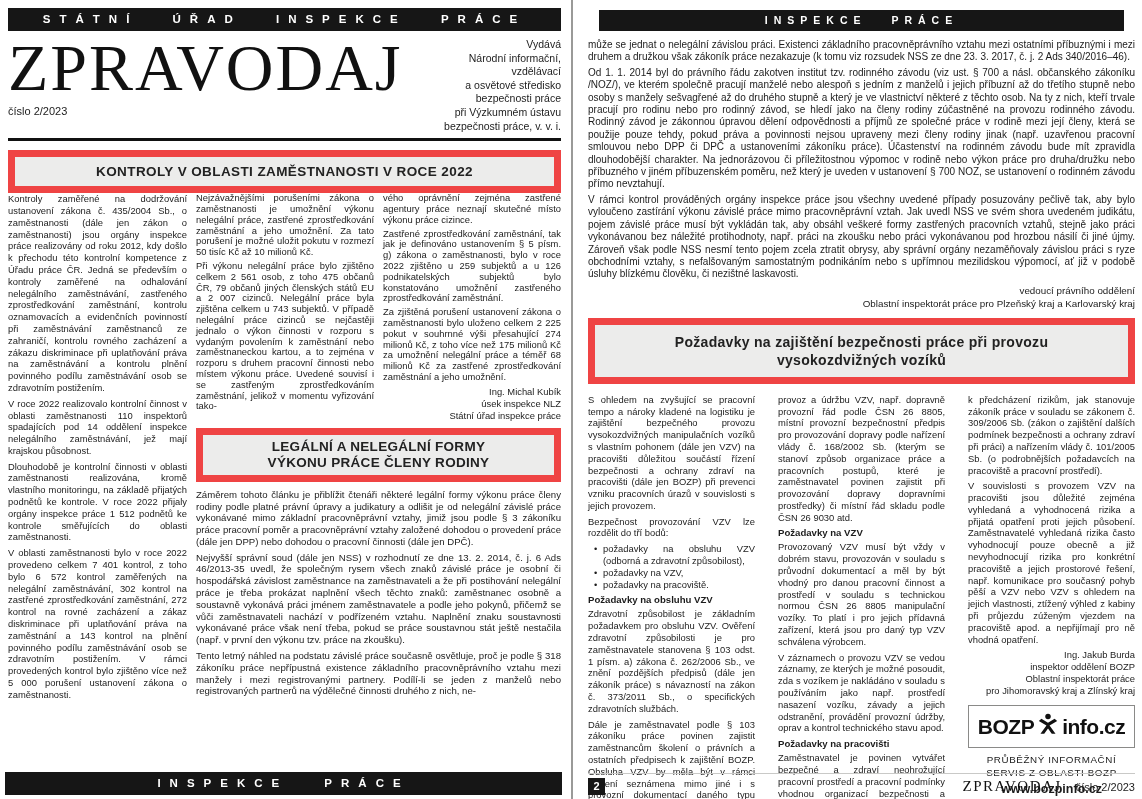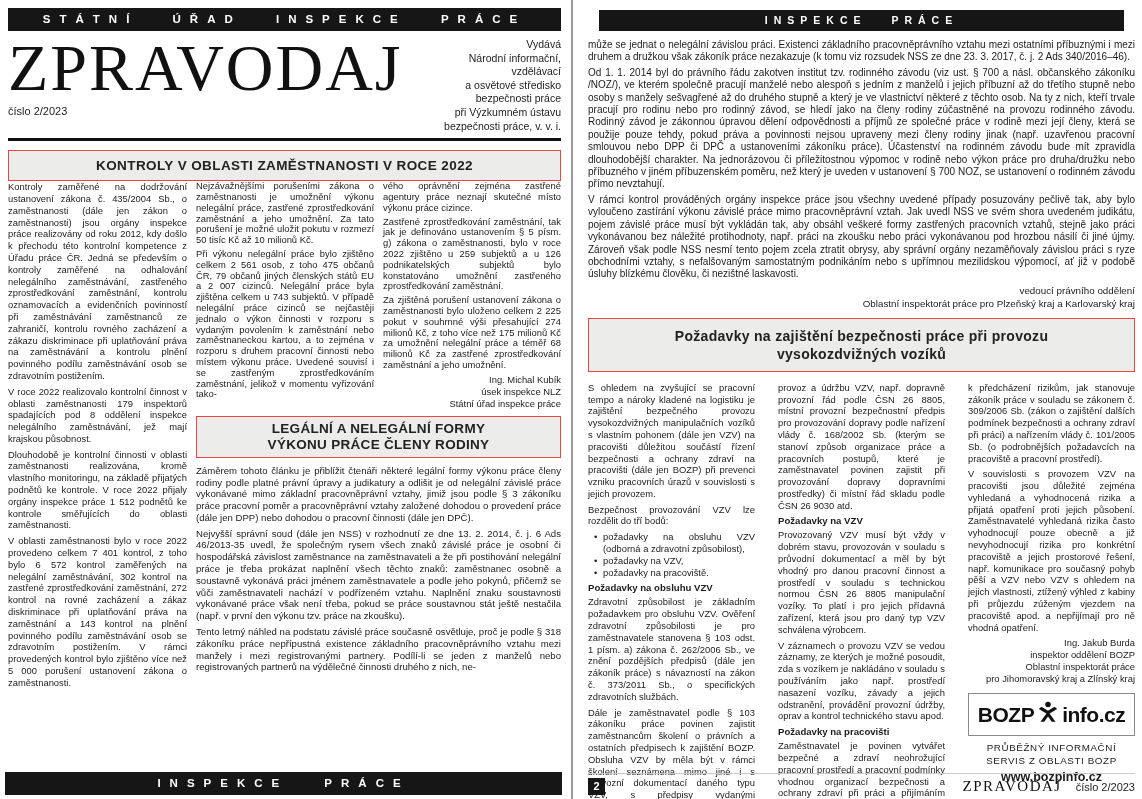--- a/index.html
+++ b/index.html
@@ -25,21 +25,21 @@
   .mast-title { font-family:"Liberation Serif", serif; font-size:66px; line-height:0.98;
                 letter-spacing:2px; color:#111; }
   .urls-row { display:flex; justify-content:space-between; align-items:flex-start;
               font-size:11px; margin-top:3px; width:412px; }
   .urls div { line-height:15px; }
   .urls span { margin-right:18px; }
   .issue { line-height:15px; }
   .publisher { width:146px; font-size:10.5px; line-height:13.6px; padding-top:2px;text-align:right; }
   .rule { border-top:3px solid #111; margin-top:5px; }
 
-  .title-box { border:1px solid #ef4444; background:#ececeb; text-align:center;
+  .title-box { border:7px solid #ef4444; background:#ececeb; text-align:center;
                font-weight:bold; color:#222; }
   .title-box.one { margin-top:9px; font-size:13.5px; padding:7px 0; letter-spacing:0.4px; }
   .title-box.two { margin-top:6px; font-size:13.5px; line-height:16px; padding:4px 0; letter-spacing:0.3px; }
   .title-box.big { margin-top:8px; font-size:14px; line-height:18px; padding:8px 0; letter-spacing:0.3px; }
 
   .article1-area { display:flex; gap:9px; }
   .colA { width:179px; }
   .right-wrap { flex:1; display:flex; flex-direction:column; }
   .cols23 { display:flex; gap:9px; }
   .cols23 .col { flex:1; }
@@ -108,21 +108,21 @@
       </div>
     </div>
 
     <div class="rule"></div>
 
     <div class="title-box one">KONTROLY V OBLASTI ZAMĚSTNANOSTI V ROCE 2022</div>
 
     <div class="article1-area">
       <div class="colA">
         <p class="body">Kontroly zaměřené na dodržování ustanovení zákona č. 435/2004 Sb., o zaměstnanosti (dále jen zákon o zaměstnanosti) jsou orgány inspekce práce realizovány od roku 2012, kdy došlo k přechodu této kontrolní kompetence z Úřadu práce ČR. Jedná se především o kontroly zaměřené na odhalování nelegálního zaměstnávání, zastřeného zprostředkování zaměstnání, kontrolu oznamovacích a evidenčních povinností při zaměstnávání zaměstnanců ze zahraničí, kontrolu rovného zacházení a zákazu diskriminace při uplatňování práva na zaměstnávání a kontrolu plnění povinného podílu zaměstnávání osob se zdravotním postižením.</p>
-        <p class="body">V roce 2022 realizovalo kontrolní činnost v oblasti zaměstnanosti 179 inspektorů spadajících pod 8 oddělení inspekce nelegálního zaměstnávání, jež mají krajskou působnost.</p>
+        <p class="body">V roce 2022 realizovalo kontrolní činnost v oblasti zaměstnanosti 110 inspektorů spadajících pod 14 oddělení inspekce nelegálního zaměstnávání, jež mají krajskou působnost.</p>
         <p class="body">Dlouhodobě je kontrolní činnosti v oblasti zaměstnanosti realizována, kromě vlastního monitoringu, na základě přijatých podnětů ke kontrole. V roce 2022 přijaly orgány inspekce práce 1 512 podnětů ke kontrole směřujících do oblasti zaměstnanosti.</p>
         <p class="body">V oblasti zaměstnanosti bylo v roce 2022 provedeno celkem 7 401 kontrol, z toho bylo 6 572 kontrol zaměřených na nelegální zaměstnávání, 302 kontrol na zastřené zprostředkování zaměstnání, 272 kontrol na rovné zacházení a zákaz diskriminace při uplatňování práva na zaměstnání a 143 kontrol na plnění povinného podílu zaměstnávání osob se zdravotním postižením. V rámci provedených kontrol bylo zjištěno více než 5 000 porušení ustanovení zákona o zaměstnanosti.</p>
       </div>
       <div class="right-wrap">
         <div class="cols23">
           <div class="col">
             <p class="body">Nejzávažnějšími porušeními zákona o zaměstnanosti je umožnění výkonu nelegální práce, zastřené zprostředkování zaměstnání a jeho umožnění. Za tato porušení je možné uložit pokutu v rozmezí 50 tisíc Kč až 10 milionů Kč.</p>
             <p class="body">Při výkonu nelegální práce bylo zjištěno celkem 2 561 osob, z toho 475 občanů ČR, 79 občanů jiných členských států EU a 2 007 cizinců. Nelegální práce byla zjištěna celkem u 743 subjektů. V případě nelegální práce cizinců se nejčastěji jednalo o výkon činnosti v rozporu s vydaným povolením k zaměstnání nebo zaměstnaneckou kartou, a to zejména v rozporu s druhem pracovní činnosti nebo místem výkonu práce. Uvedené souvisí i se zastřeným zprostředkováním zaměstnání, jelikož v momentu vyřizování tako-</p>
           </div>
           <div class="col">

